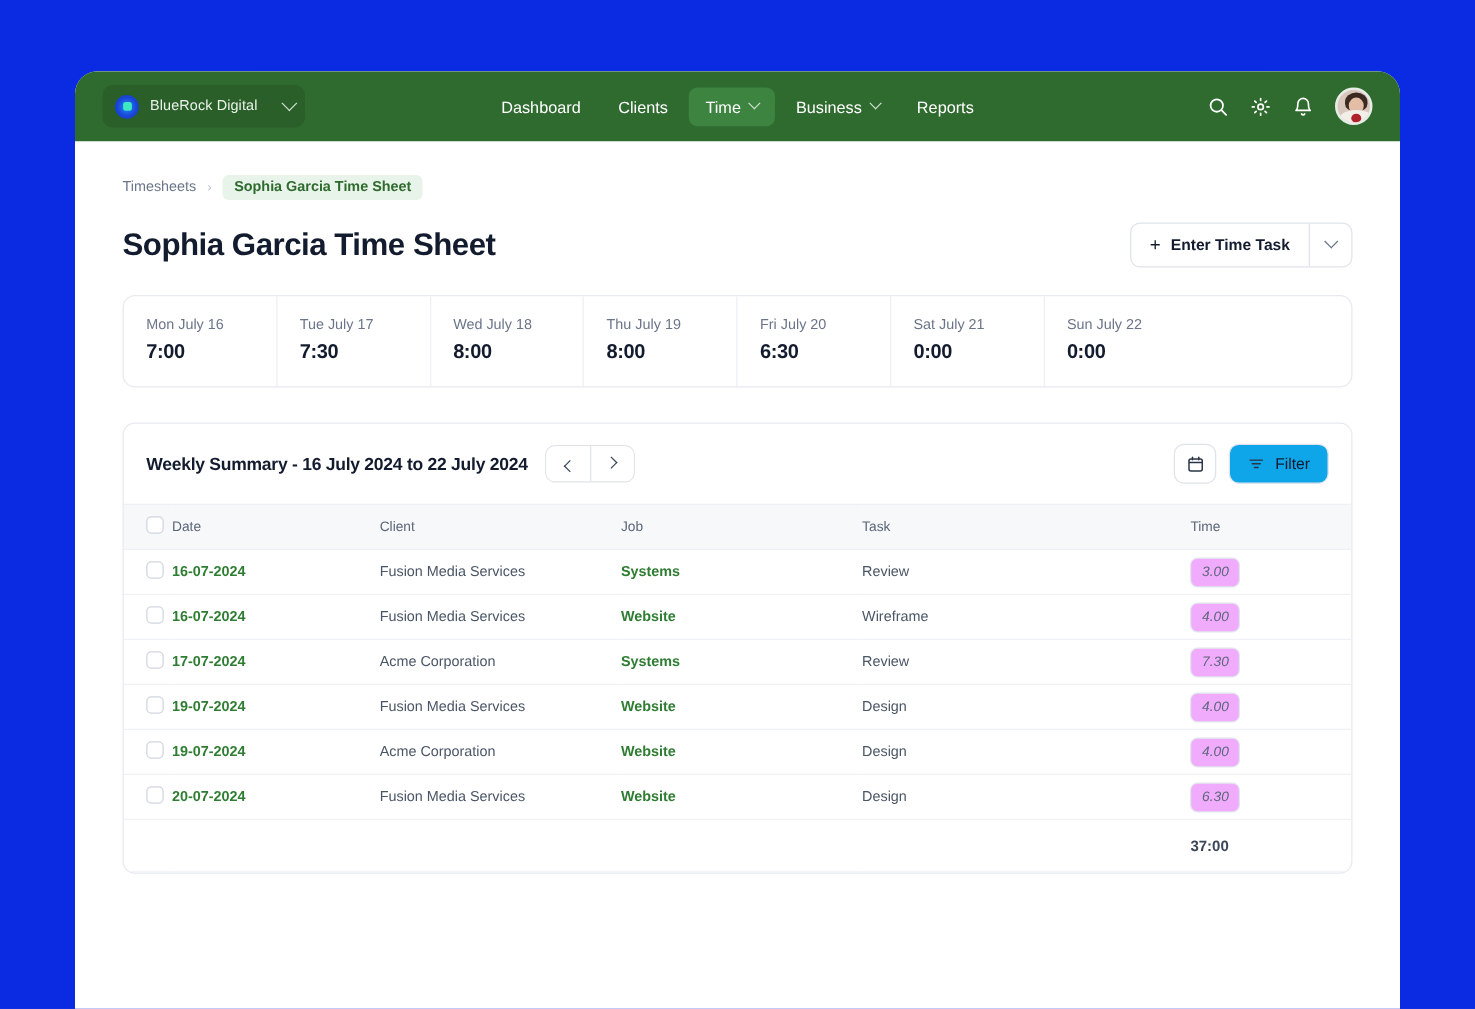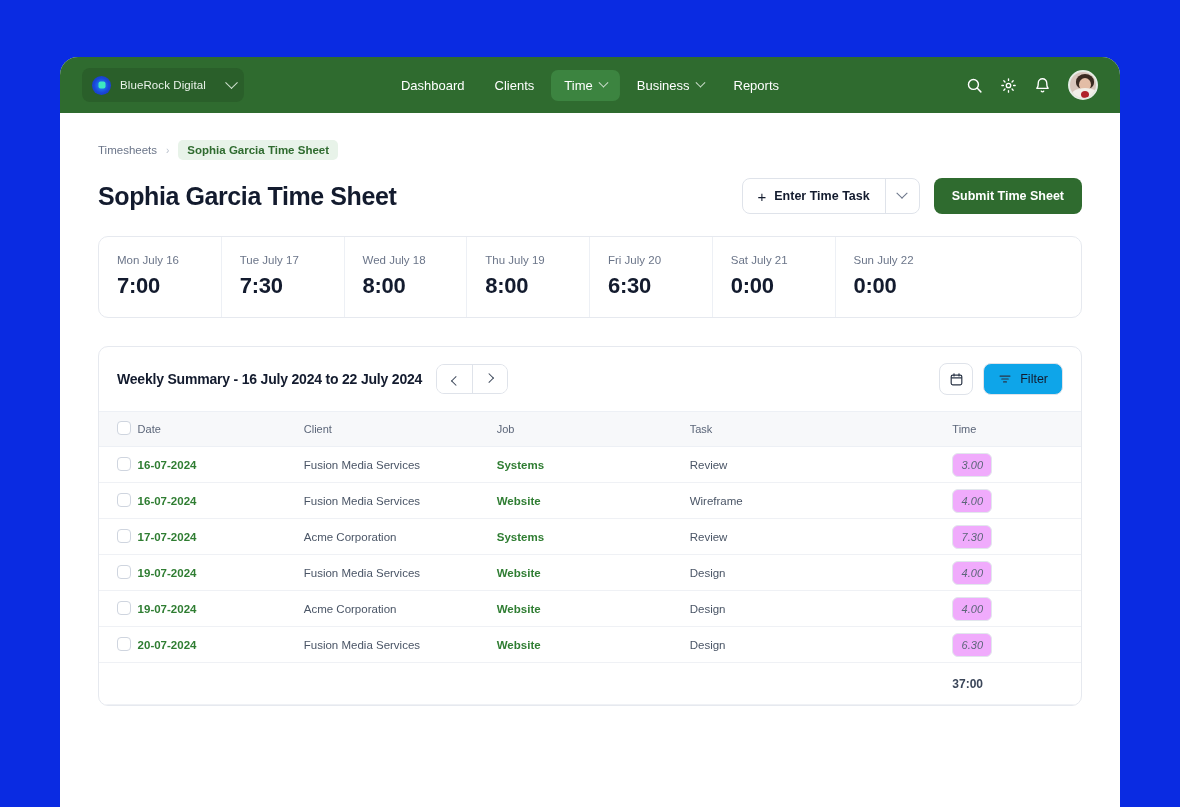--- a/index.html
+++ b/index.html
@@ -130,21 +130,21 @@
   
   .day-strip {
     margin-top: 22px;
     display: grid; grid-template-columns: repeat(8, 1fr);
     border: 1px solid #E6E9EF; border-radius: 10px; overflow: hidden;
     background: #fff;
   }
   .day-cell { padding: 17px 0 18px 18px; border-right: 1px solid #EDF0F5; }
   .day-cell:last-child { border-right: none; }
   .day-label { font-size: 11.5px; color: #6B7589; margin-bottom: 7px; }
-  .day-value { font-size: 22px; font-weight: 700; color: #131B2E; letter-spacing: -.3px; }
+  .day-value { font-size: 16px; font-weight: 700; color: #131B2E; letter-spacing: -.3px; }
 
   
   .table-card {
     margin-top: 28px;
     border: 1px solid #E6E9EF; border-radius: 10px; background: #fff; overflow: hidden;
   }
   .table-head {
     display: flex; align-items: center; justify-content: space-between;
     padding: 16px 18px;
   }
@@ -278,21 +278,20 @@
         <div class="title-actions">
           <div class="split-btn">
             <div class="split-main">
               <span class="plus">+</span>
               <span>Enter Time Task</span>
             </div>
             <div class="split-caret">
               <span class="chev-dark"></span>
             </div>
           </div>
-          <button class="btn-primary">Submit Time Sheet</button>
         </div>
       </div>
 
       <div class="day-strip">
         <div class="day-cell">
           <div class="day-label">Mon July 16</div>
           <div class="day-value">7:00</div>
         </div>
         <div class="day-cell">
           <div class="day-label">Tue July 17</div>

